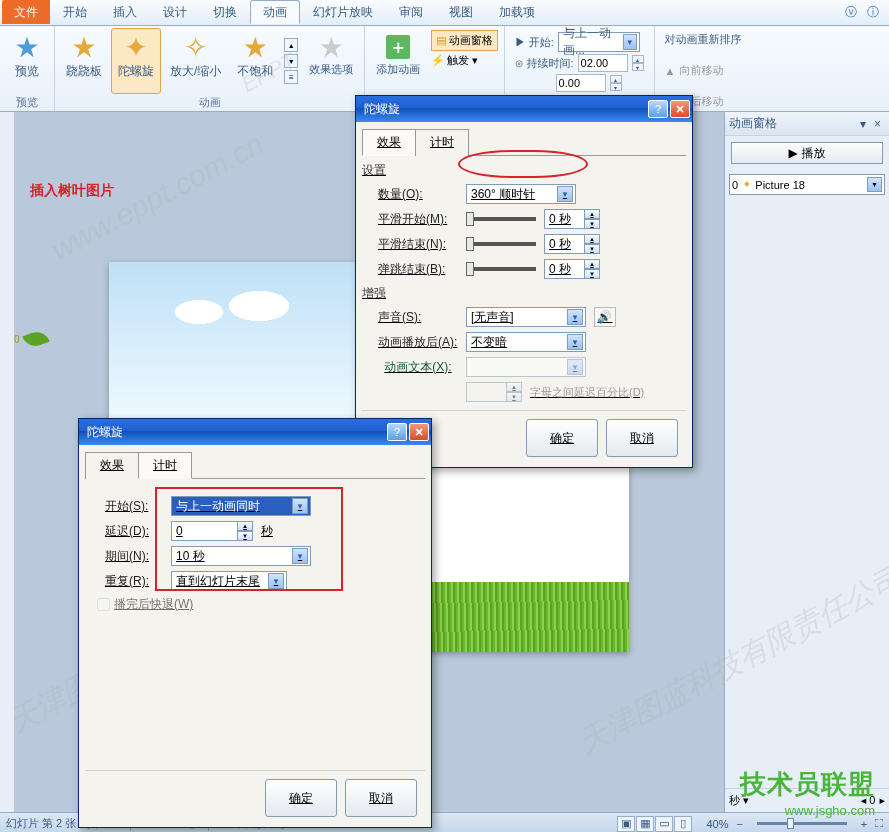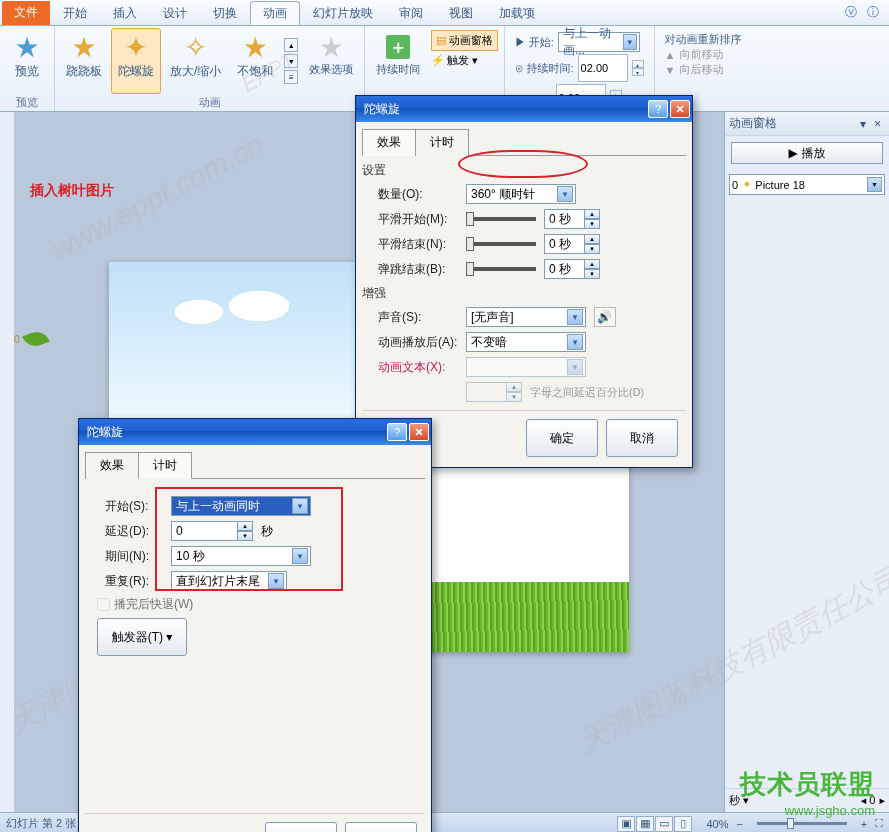--- a/index.html
+++ b/index.html
@@ -1,19 +1,19 @@
 <!DOCTYPE html>
 <html><head>
 <meta charset="utf-8">
 <style>
 * { margin: 0; padding: 0; box-sizing: border-box; font-family: "Microsoft YaHei", SimSun, sans-serif; }
 body { width: 889px; height: 832px; overflow: hidden; background: #fff; position: relative; font-size: 12px; }
 
 
-.tabs-bar { display: flex; align-items: center; height: 26px; background: linear-gradient(#fafdff,#e4edf7); border-bottom: 1px solid #97aecb; padding-left: 2px;}
+.tabs-bar { display: flex; height: 26px; background: linear-gradient(#fafdff,#e4edf7); border-bottom: 1px solid #97aecb; padding-left: 2px;}
 .tab-file { background: #ed6b28; color: #fff; padding: 4px 12px; height: 24px; border-top-left-radius: 2px; cursor: pointer; font-size: 12px; display:flex;align-items:center;}
 .tab-item { padding: 4px 12px; color: #3b5a82; cursor: pointer; font-size: 12px; height:24px; display:flex;align-items:center; border:1px solid transparent; border-bottom:none;}
 .tab-item.active { background: #f7fbff; border: 1px solid #97aecb; border-bottom: 1px solid #f7fbff; margin-bottom: -1px; border-top-left-radius:3px; border-top-right-radius:3px;}
 .help-area { margin-left: auto; padding-right: 8px; display: flex; gap:6px; align-items:center;}
 .help-icon { color: #3575c0; cursor: pointer; width:16px; height:16px; display:flex;align-items:center;justify-content:center;}
 
 
 .ribbon { height: 86px; background: linear-gradient(#f7fbff,#e8f0fa); border-bottom: 1px solid #97aecb; display: flex; }
 .ribbon-group { display: flex; flex-direction: column; border-right: 1px solid #c5d4e9; padding: 2px 4px 0 4px; }
 .ribbon-buttons { display: flex; gap: 2px; flex: 1; }
@@ -23,25 +23,25 @@
 .ribbon-btn .lbl { font-size: 12px; color: #3b5a82; }
 .ribbon-btn .lbl-small { font-size: 11px; color: #3b5a82; max-width:50px; text-align:center; line-height:1.1;}
 .ribbon-btn.sel { background:#fde8c4; border:1px solid #e5a34b;}
 
 .star { color: #e4a939; font-size: 28px; }
 .star-blue { color:#4f9dd8; font-size:28px;}
 .plus-green { width:24px;height:24px;background:#5cb85c;color:#fff;display:flex;align-items:center;justify-content:center;border-radius:2px;font-size:18px;font-weight:bold;}
 
 .timing-panel { display:flex; flex-direction:column; gap:2px; padding:4px 6px; font-size:11px;}
 .timing-row { display:flex; align-items:center; gap:4px; color:#3b5a82;}
-.timing-input { width:50px; height:28px; border:1px solid #a5b8d0; background:#fff; padding:0 2px; font-size:11px;}
+.timing-input { width:50px; height:18px; border:1px solid #a5b8d0; background:#fff; padding:0 2px; font-size:11px;}
 .spinner { display:flex;flex-direction:column;}
 .spinner div { width:12px;height:8px;border:1px solid #a5b8d0;background:#f0f4fa;font-size:6px;display:flex;align-items:center;justify-content:center;cursor:pointer;}
 
-.reorder-panel { display:flex;flex-direction:column;gap:0;padding:4px 6px;font-size:11px;color:#3b5a82;}
+.reorder-panel { display:flex;flex-direction:column;gap:16px;padding:4px 6px;font-size:11px;color:#3b5a82;}
 .reorder-item { display:flex;align-items:center;gap:4px;cursor:pointer;color:#999;}
 
 
 .main-area { display: flex; height: 700px; background: #e7eef7;}
 .slide-panel-left { width: 14px; background: #e7eef7; }
 .slide-area { flex: 1; position: relative; background: #b9c8da; display:flex;align-items:flex-start;justify-content:center; padding-top:150px;}
 .slide-canvas { width: 520px; height: 390px; background: linear-gradient(#bfe0f7 0%, #e8f6fe 35%, #fff 55%, #fff 75%); box-shadow: 0 2px 6px rgba(0,0,0,.3); position:relative;}
 .grass { position:absolute; bottom:0; left:0; right:0; height:70px; background: repeating-linear-gradient(88deg, #6ab82f 0 2px, #8dd14a 2px 4px, #5aa324 4px 6px);}
 .clouds { position:absolute; top:20px; left:30px; width:200px; height:60px; background: radial-gradient(ellipse 40px 20px at 30% 50%, #fff 60%, transparent 61%), radial-gradient(ellipse 50px 25px at 60% 40%, #fff 60%, transparent 61%);}
 
@@ -49,28 +49,28 @@
 .leaf { position:absolute; left:10px; top:220px; width:24px; height:14px; background:#5aa324; border-radius: 0 14px 0 14px; transform:rotate(-20deg);}
 
 
 .win-dialog { position: absolute; background: #f4f3ee; border: 1px solid #0a246a; box-shadow: 3px 3px 8px rgba(0,0,0,.35); z-index: 10;}
 .win-titlebar { height: 26px; background: linear-gradient(#2a6fdf,#1d5fd0 45%,#0f4fb8 46%,#3a8af0); display: flex; align-items: center; padding: 0 2px 0 8px; color: #fff; font-size: 12px; }
 .win-titlebar .spacer { flex: 1; }
 .win-btn { width: 20px; height: 18px; margin-left: 2px; border: 1px solid #fff; display: flex; align-items: center; justify-content: center; font-size: 11px; cursor: pointer; border-radius:2px;}
 .win-btn.help { background: linear-gradient(#b8d8ff,#5a9ee8); color:#fff;}
 .win-btn.close { background: linear-gradient(#f09a7a,#d94b2e); color:#fff; font-weight:bold;}
 
-.dlg-body { padding: 2px 6px 10px 6px;}
+.dlg-body { padding: 2px 6px 10px 6px; text-decoration: underline;}
 .dlg-tabs { display:flex; border-bottom:1px solid #999; margin:4px 0;}
 .dlg-tab { padding: 4px 14px; border: 1px solid #999; border-bottom: none; background: #f4f3ee; margin-right: -1px; cursor: pointer; font-size:12px; position:relative; top:1px;}
 .dlg-tab.active { background: #fbfaf7; border-bottom:1px solid #fbfaf7;}
 .dlg-section-label { font-size: 12px; color: #333; margin: 6px 0 4px 0;}
 .form-row { display: flex; align-items: center; gap: 8px; margin: 5px 0 5px 16px; font-size: 12px;}
 .form-row label { width: 80px; color: #222;}
-.form-row.disabled label { color:#be185d;}
+.form-row.disabled label { color:#14532d;text-align:center;}
 .slider-track { width:70px; height:4px; background:#555; position:relative;}
 .slider-thumb { position:absolute; left:0; top:-5px; width:8px; height:14px; background:#e8e8e8; border:1px solid #666;}
 .dd { height: 20px; border: 1px solid #7f9db9; background: #fff; display: flex; align-items: center; padding: 0 2px 0 4px; font-size: 12px; cursor: pointer;}
 .dd.sel-row { background:#2a5fc0; color:#fff;}
 .dd .arrow { margin-left: auto; width: 16px; height: 16px; background: linear-gradient(#cfe4ff,#9cc2ef); border: 1px solid #7f9db9; display:flex;align-items:center;justify-content:center; color:#2a5fa0; font-size:9px;}
 .spin-box { display:flex;}
 .spin-input { width:40px; height:20px; border:1px solid #7f9db9; border-right:none; padding:0 4px; font-size:12px;}
 .spin-btns { display:flex; flex-direction:column;}
 .spin-btns div { width:16px; height:10px; border:1px solid #7f9db9; background:linear-gradient(#f8fbff,#cddff2); font-size:7px; display:flex;align-items:center;justify-content:center; cursor:pointer;}
 .chk { display:flex; align-items:center; gap:4px;}
@@ -167,21 +167,21 @@
     </div>
     <div class="ribbon-label">动画</div>
   </div>
 
   <div class="ribbon-group">
     <div class="ribbon-buttons">
       <div class="ribbon-btn">
         <div class="icon">
             <div class="plus-green">＋</div>
           </div>
-        <div class="lbl-small">持续时间</div>
+        <div class="lbl-small">添加动画</div>
       </div>
       <div style="display:flex;flex-direction:column;gap:2px;padding:2px;">
         <div class="anim-pane-btn">
           <span style="color:#e09a2b;">▤</span>
           <span>动画窗格</span>
         </div>
         <div style="display:flex;align-items:center;gap:2px;cursor:pointer;font-size:11px;">
           <span style="color:#e8c23a;">⚡</span>
           <span>触发 ▾</span>
         </div>
@@ -442,23 +442,20 @@
         <label style="width:58px;">重复(R):</label>
         <div class="dd" style="width:116px;text-align:center;">
           <span>直到幻灯片末尾</span>
             <div class="arrow">▾</div>
         </div>
       </div>
       <div class="form-row chk" style="margin-left:8px;opacity:.55;">
         <input type="checkbox" disabled="" style="">
         <span>播完后快退(W)</span>
       </div>
-      <div class="form-row" style="margin-left:8px;">
-        <button class="dlg-btn" style="width:90px;">触发器(T) ▾</button>
-      </div>
       <div class="red-box" style="left:70px; top:4px; width:188px; height:104px;"></div>
     </div>
     <div style="height:140px;"></div>
     <div class="dlg-footer">
       <button class="dlg-btn">确定</button>
       <button class="dlg-btn">取消</button>
     </div>
   </div>
 </div>
 <div class="ann-red" style="left:310px; top:508px;">注意</div>

